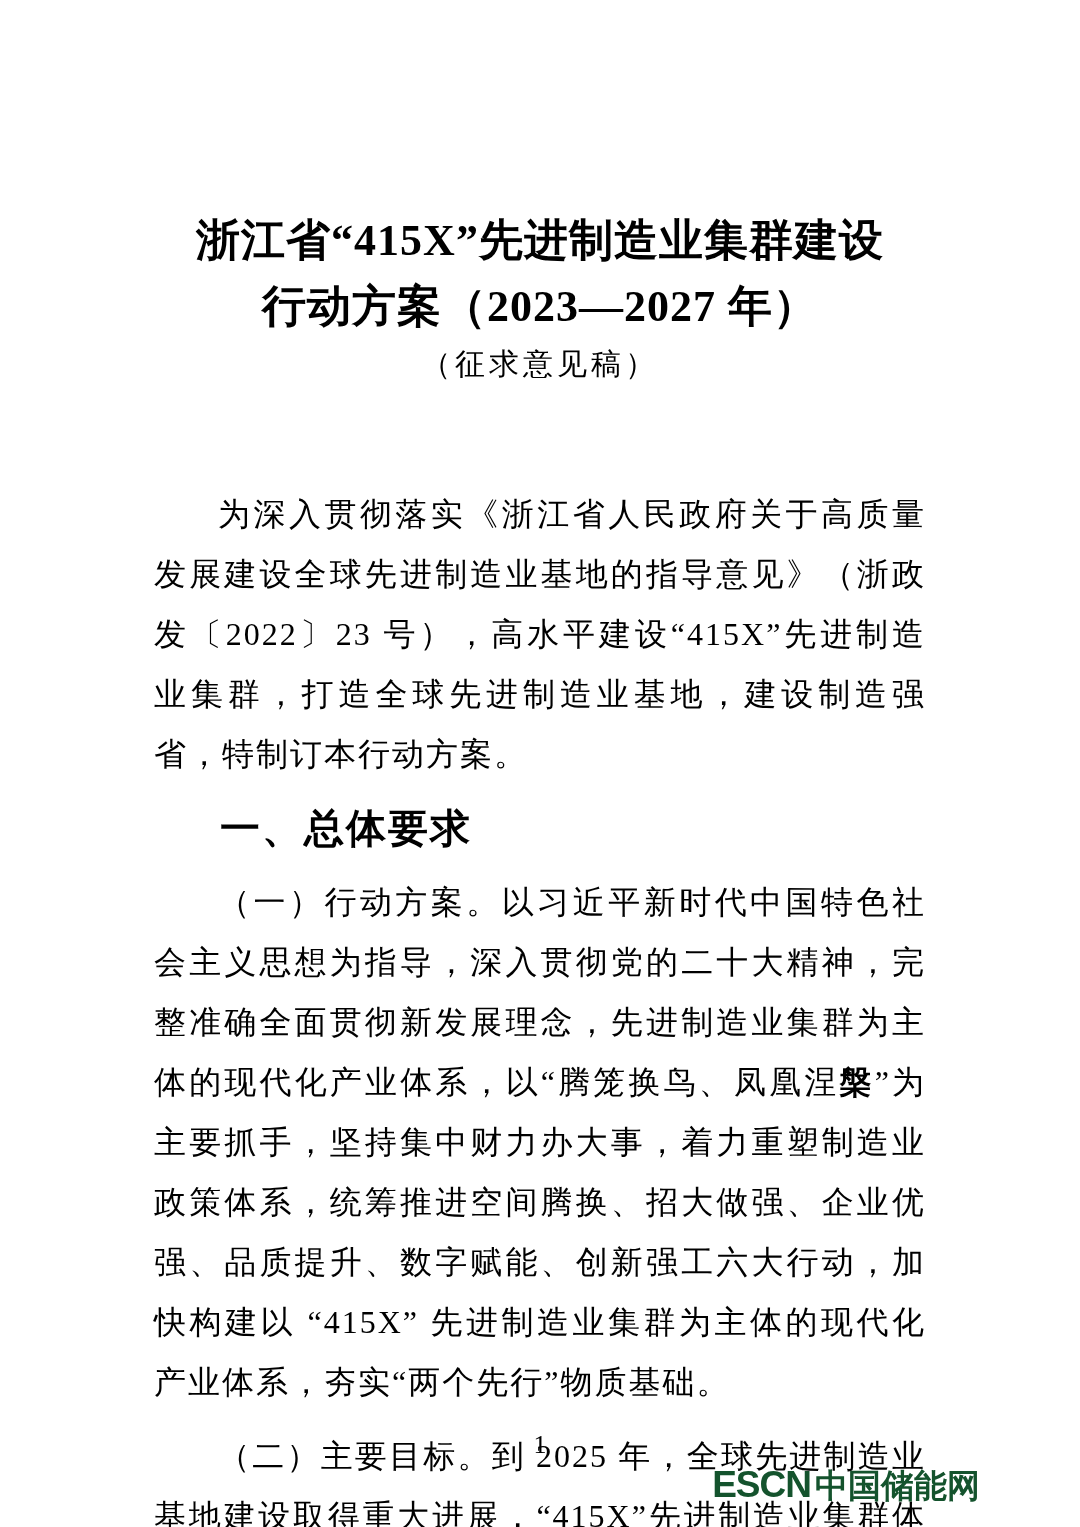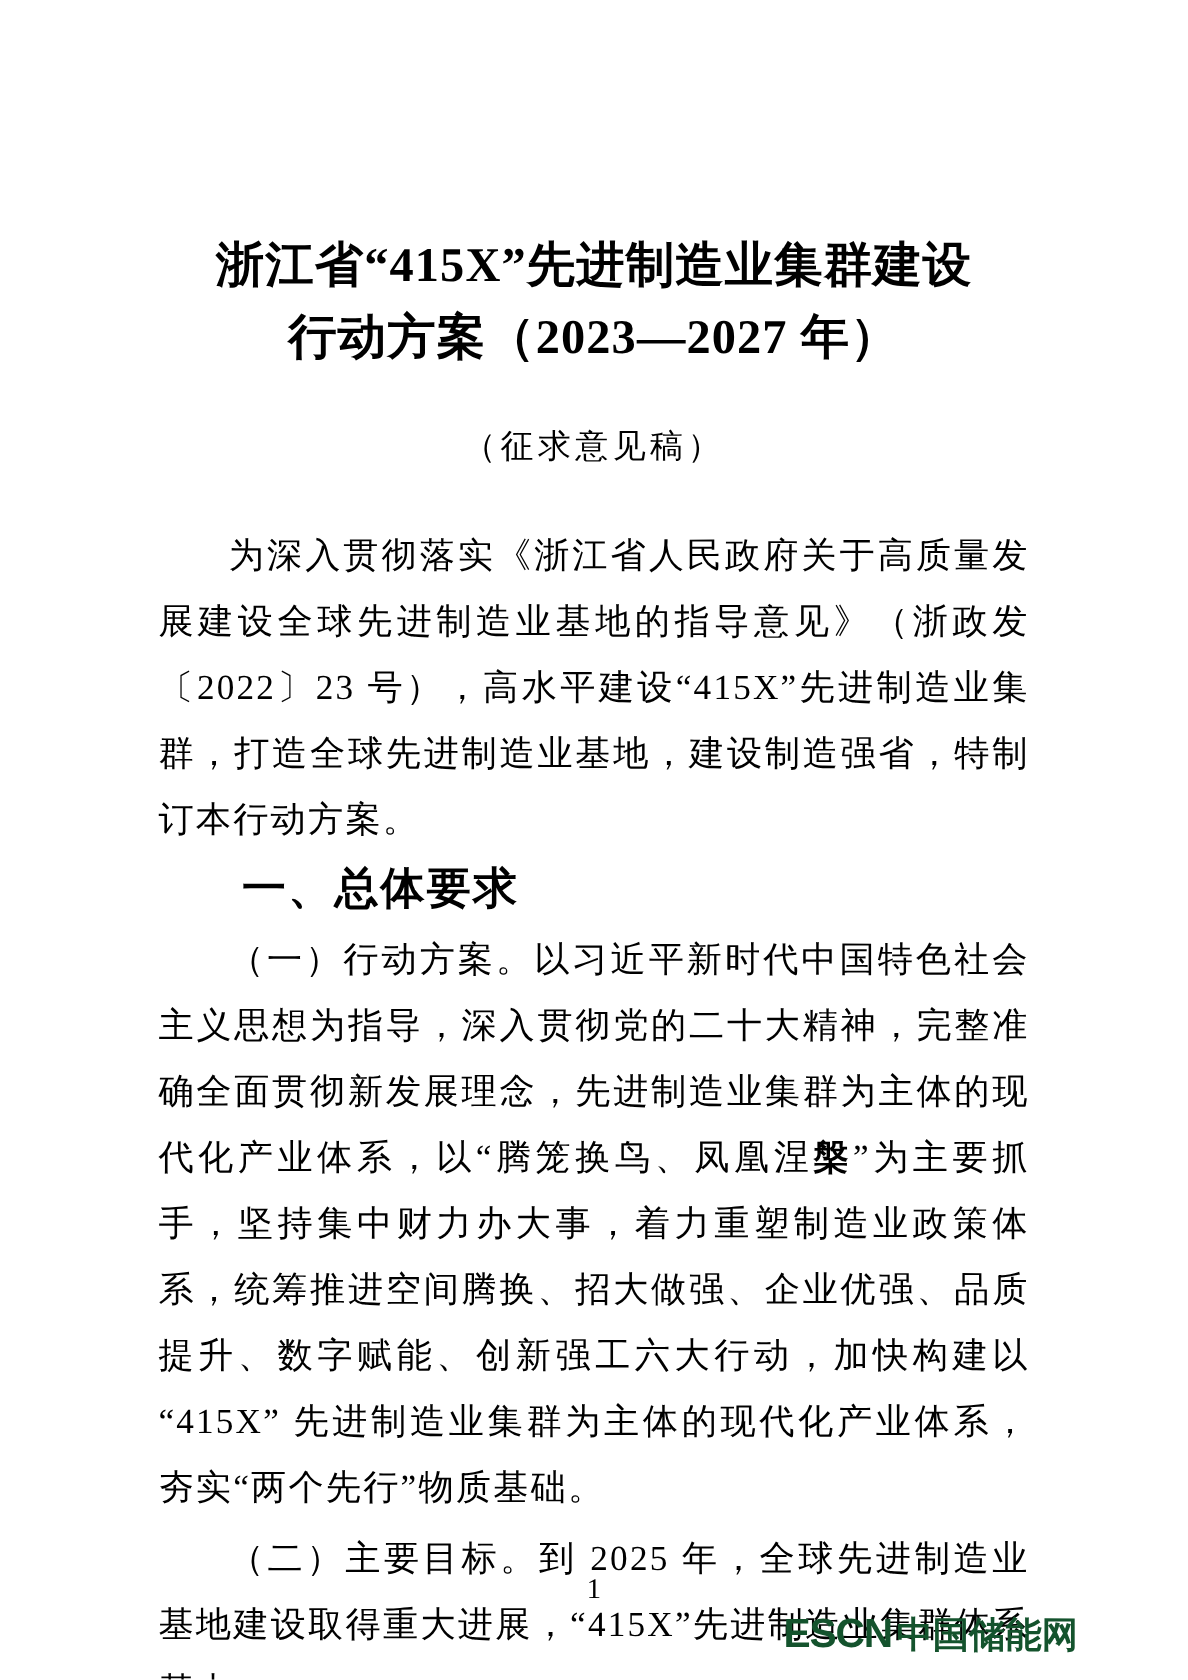--- a/index.html
+++ b/index.html
@@ -29,35 +29,34 @@
   }
   .subtitle {
     position: absolute;
     top: 342px;
     left: 0;
     width: 1080px;
     text-align: center;
     font-size: 30px;
     line-height: 44px;
     letter-spacing: 4px;
-    margin-top: 42px;
   }
   .body-block {
     position: absolute;
     top: 470px;
     left: 140px;
     width: 800px;
     font-size: 32px;
     line-height: 60px;
     letter-spacing: 2px;
     text-align: justify;
     text-align-last: left;
   }
   .para {
-    margin: 4px;
+    margin: 14px;
     text-indent: 2em;
   }
   .section-heading {
     margin: 0;
     text-indent: 2em;
     font-size: 40px;
     line-height: 60px;
     font-weight: bold;
     letter-spacing: 2px;
     font-family: "Liberation Sans", "DejaVu Sans", sans-serif;

